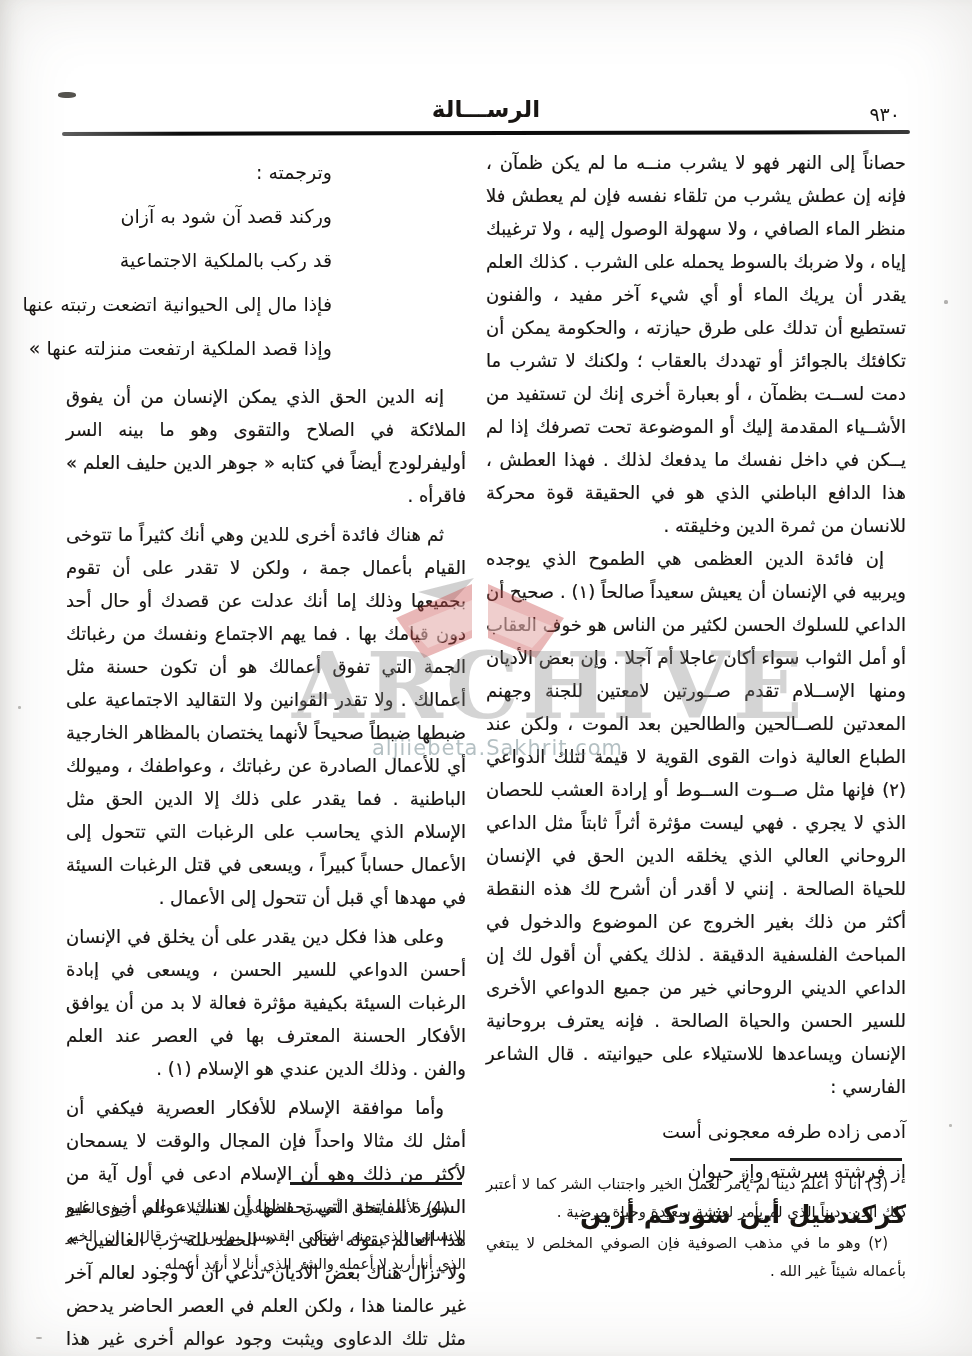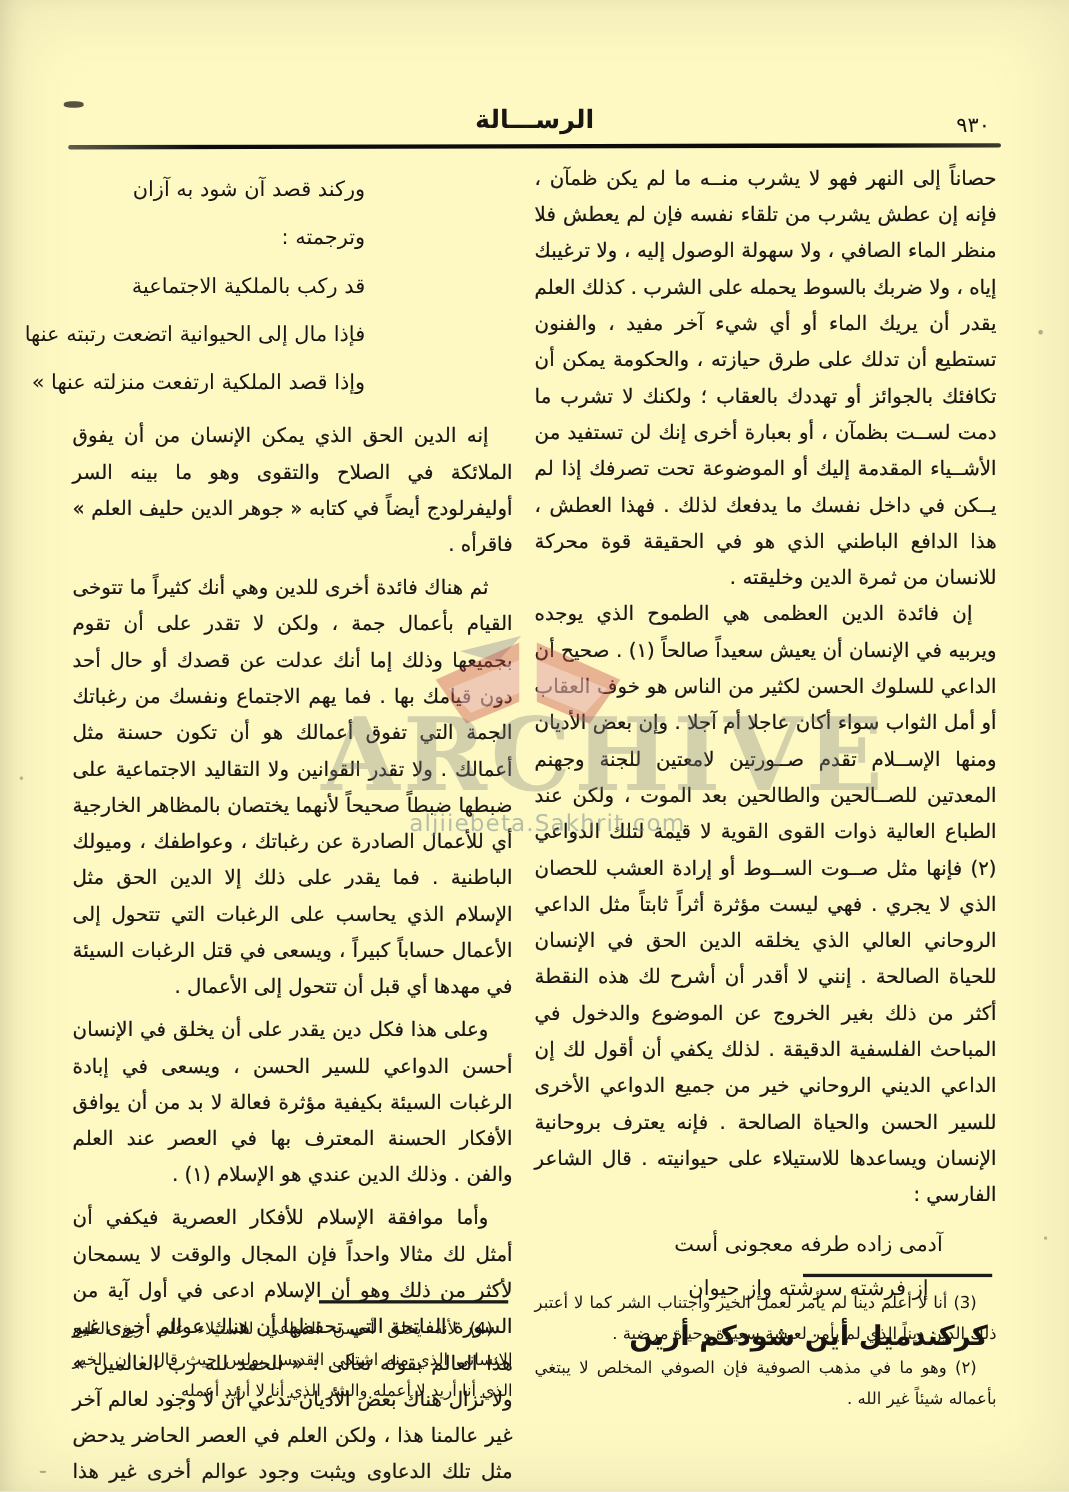--- a/index.html
+++ b/index.html
@@ -1,18 +1,18 @@
 <!DOCTYPE html>
 <html lang="ar"><head>
 <meta charset="utf-8">
 <style>
   html,body{margin:0;padding:0;background:#e8e6e0;}
   .page{
     position:relative;width:972px;height:1356px;margin:0 auto;
-    background:#fef9c3;overflow:hidden;direction:rtl;
+    background:#ffffff;overflow:hidden;direction:rtl;
     font-family:"DejaVu Sans",sans-serif;color:#181512;
   }
   .page::after{
     content:"";position:absolute;inset:0;pointer-events:none;z-index:6;
     box-shadow:inset 0 0 70px rgba(90,84,70,.14), inset 14px 0 22px -12px rgba(70,64,55,.18);
   }
   
   .hdr-title{
     position:absolute;top:96px;left:0;right:0;text-align:center;
     font-size:23px;font-weight:bold;letter-spacing:1px;z-index:2;
@@ -34,21 +34,21 @@
   .col-right{width:420px;height:1190px;}
   .col-left{width:400px;height:1190px;}
   .para{
     margin:0;font-size:18px;line-height:33px;text-align:justify;
     -webkit-text-stroke:.2px #181512;
   }
   .para.indent{text-indent:22px;}
   .para + .para{}
   .col-left .para + .para{margin-top:6px;}
   
-  .poem-r{margin-top:8px;text-align:center;padding-left:78px;}
+  .poem-r{margin-top:8px;text-align:right;padding-left:78px;}
   .poem-r .poem-line{font-size:19px;line-height:40px;white-space:nowrap;}
   .poem-r .poem-line.big{font-size:25px;font-weight:bold;line-height:44px;margin-top:2px;}
   
   .poem-l{margin:4px 134px 10px 0;text-align:right;}
   .poem-l .poem-line{font-size:19px;line-height:44px;white-space:nowrap;}
   
   .footnotes{position:absolute;right:0;left:0;}
   .col-right .footnotes{top:1012px;}
   .col-left .footnotes{top:1036px;}
   .footrule{width:172px;height:2.5px;background:#1c1c1c;margin-left:auto;margin-right:4px;margin-bottom:9px;}
@@ -96,22 +96,22 @@
 
       <div class="footnotes">
         <div class="footrule"></div>
         <p class="fn">(3) أنا لا أعلم ديناً لم يأمر لعمل الخير واجتناب الشر كما لا أعتبر ذلك الدين ديناً الذي لم يأمر لعيشة سعيدة وحياة مرضية .</p>
         <p class="fn">(٢) وهو ما في مذهب الصوفية فإن الصوفي المخلص لا يبتغي بأعماله شيئاً غير الله .</p>
       </div>
     </div>
 
     <div class="col col-left">
       <div class="poem-l">
+        <div class="poem-line">وترجمته :</div>
         <div class="poem-line">وركند قصد آن شود به آزان</div>
-        <div class="poem-line">وترجمته :</div>
         <div class="poem-line">قد ركب بالملكية الاجتماعية</div>
         <div class="poem-line">فإذا مال إلى الحيوانية اتضعت رتبته عنها</div>
         <div class="poem-line">وإذا قصد الملكية ارتفعت منزلته عنها »</div>
       </div>
 
       <p class="para indent">إنه الدين الحق الذي يمكن الإنسان من أن يفوق الملائكة في الصلاح والتقوى وهو ما بينه السر أوليفرلودج أيضاً في كتابه « جوهر الدين حليف العلم » فاقرأه .</p>
       <p class="para indent">ثم هناك فائدة أخرى للدين وهي أنك كثيراً ما تتوخى القيام بأعمال جمة ، ولكن لا تقدر على أن تقوم بجميعها وذلك إما أنك عدلت عن قصدك أو حال أحد دون قيامك بها . فما يهم الاجتماع ونفسك من رغباتك الجمة التي تفوق أعمالك هو أن تكون حسنة مثل أعمالك . ولا تقدر القوانين ولا التقاليد الاجتماعية على ضبطها ضبطاً صحيحاً لأنهما يختصان بالمظاهر الخارجية أي للأعمال الصادرة عن رغباتك ، وعواطفك ، وميولك الباطنية . فما يقدر على ذلك إلا الدين الحق مثل الإسلام الذي يحاسب على الرغبات التي تتحول إلى الأعمال حساباً كبيراً ، ويسعى في قتل الرغبات السيئة في مهدها أي قبل أن تتحول إلى الأعمال .</p>
       <p class="para indent">وعلى هذا فكل دين يقدر على أن يخلق في الإنسان أحسن الدواعي للسير الحسن ، ويسعى في إبادة الرغبات السيئة بكيفية مؤثرة فعالة لا بد من أن يوافق الأفكار الحسنة المعترف بها في العصر عند العلم والفن . وذلك الدين عندي هو الإسلام (١) .</p>
       <p class="para indent">وأما موافقة الإسلام للأفكار العصرية فيكفي أن أمثل لك مثالا واحداً فإن المجال والوقت لا يسمحان لأكثر من ذلك وهو أن الإسلام ادعى في أول آية من السورة الفاتحة التي تحفظها أن هناك عوالم أخرى غير هذا العالم بقوله تعالى : « الحمد لله رب العالمين » ولا تزال هناك بعض الأديان تدعي أن لا وجود لعالم آخر غير عالمنا هذا ، ولكن العلم في العصر الحاضر يدحض مثل تلك الدعاوى ويثبت وجود عوالم أخرى غير هذا العالم كما ذهب إليه</p>
 

